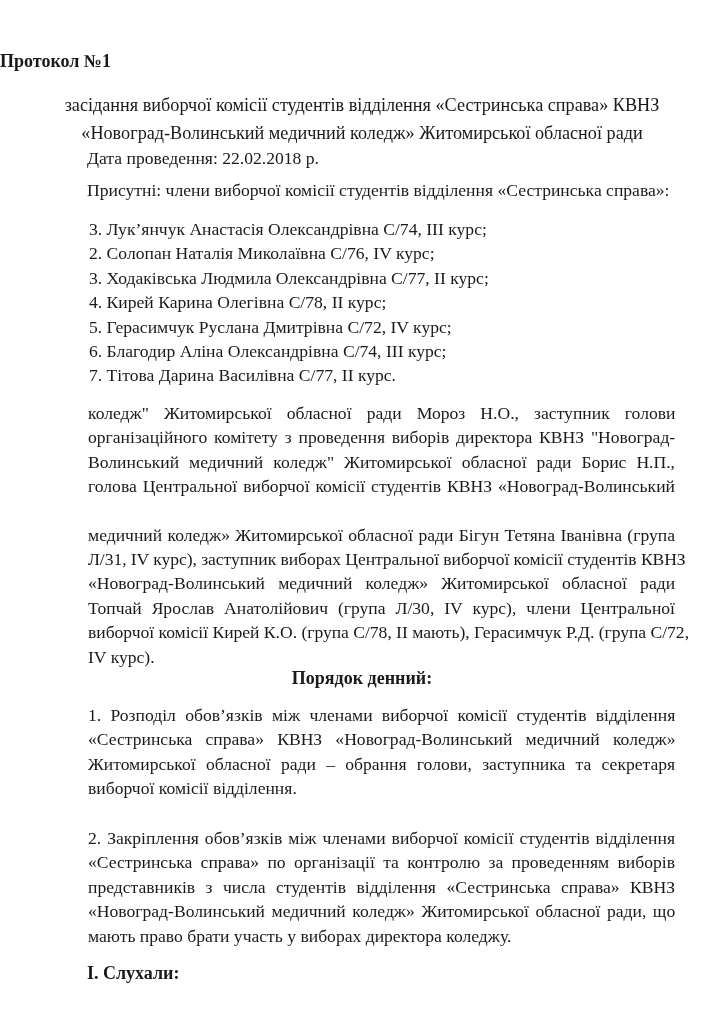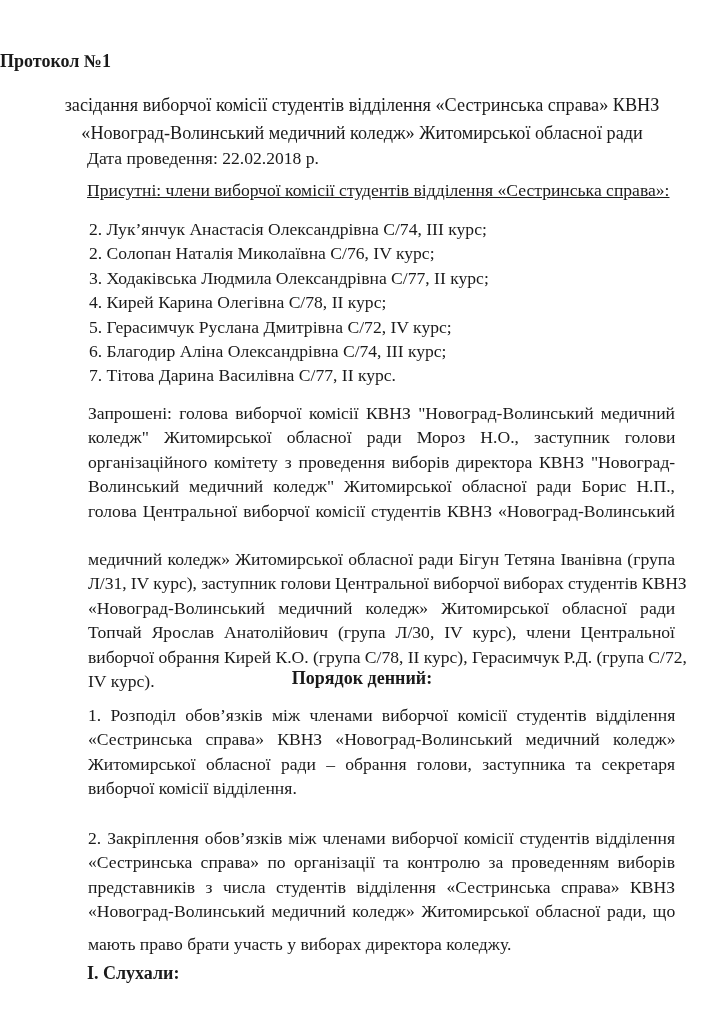--- a/index.html
+++ b/index.html
@@ -7,21 +7,21 @@
       width: 724px; height: 1024px; overflow: hidden; position: relative;
       font-family: "Liberation Serif", "DejaVu Serif", serif;
       color: #1a1a1a;
     }
     .page { position: absolute; left: 0; top: 0; width: 724px; height: 1024px; }
     .abs { position: absolute; white-space: nowrap; }
     .title { left: 0; width: 724px; top: 51px; font-weight: bold; font-size: 18px; }
     .subtitle { left: 0; width: 724px; text-align: center; font-size: 18.2px; line-height: 28px; top: 91px; }
     .txt { font-size: 17.6px; }
     .date { left: 87px; top: 148px; }
-    .present { left: 87px; top: 180px; text-decoration: underline; }
+    .present { left: 87px; top: 180px; }
     .members { left: 89px; top: 217px; line-height: 24.4px; }
     .members div { white-space: nowrap; }
     .para {
       position: absolute; left: 88px; width: 587px;
       font-size: 17.6px; line-height: 24.4px;
       text-align: justify; text-align-last: left;
     }
     .para .ln { display: block; text-align: justify; text-align-last: justify; white-space: nowrap; }
     .para .ln.last { text-align-last: left; }
     .invited { top: 401px; }
@@ -38,54 +38,53 @@
 
   <div class="abs subtitle">
     <div>засідання виборчої комісії студентів відділення «Сестринська справа» КВНЗ</div>
     <div>«Новоград-Волинський медичний коледж» Житомирської обласної ради</div>
   </div>
 
   <div class="abs txt date">Дата проведення: 22.02.2018 р.</div>
   <div class="abs txt present">Присутні: члени виборчої комісії студентів відділення «Сестринська справа»:</div>
 
   <div class="abs txt members">
-    <div>2. Лук’янчук Анастасія Олександрівна С/74, III курс;</div>
+    <div>3. Лук’янчук Анастасія Олександрівна С/74, III курс;</div>
     <div>2. Солопан Наталія Миколаївна С/76, IV курс;</div>
     <div>3. Ходаківська Людмила Олександрівна С/77, II курс;</div>
     <div>4. Кирей Карина Олегівна С/78, II курс;</div>
     <div>5. Герасимчук Руслана Дмитрівна С/72, IV курс;</div>
     <div>6. Благодир Аліна Олександрівна С/74, III курс;</div>
     <div>7. Тітова Дарина Василівна С/77, II курс.</div>
   </div>
 
   <div class="para invited">
-    <span class="ln" style="display: block; word-spacing: 2.125px; width: 587px;">Запрошені: голова виборчої комісії  КВНЗ "Новоград-Волинський  медичний</span>
     <span class="ln" style="display: block; word-spacing: 10.7143px; width: 587px;">коледж" Житомирської обласної ради Мороз Н.О., заступник голови</span>
     <span class="ln" style="display: block; word-spacing: 2.42857px; width: 587px;">організаційного комітету з проведення виборів директора КВНЗ "Новоград-</span>
     <span class="ln" style="display: block; word-spacing: 4.875px; width: 587px;">Волинський  медичний коледж" Житомирської обласної ради Борис Н.П.,</span>
     <span class="ln" style="display: block; word-spacing: 1.5px; width: 587px;">голова Центральної виборчої комісії студентів КВНЗ «Новоград-Волинський</span>
     <span class="ln" style="display: block; word-spacing: 0.875px; width: 587px; margin-top: 24px;">медичний коледж» Житомирської обласної ради Бігун Тетяна Іванівна (група</span>
-    <span class="ln" style="display: block; letter-spacing: -0.0657895px; width: 587px;">Л/31, IV курс), заступник голови Центральної виборчої виборах студентів КВНЗ</span>
+    <span class="ln" style="display: block; letter-spacing: -0.0657895px; width: 587px;">Л/31, IV курс), заступник виборах Центральної виборчої комісії студентів КВНЗ</span>
     <span class="ln" style="display: block; word-spacing: 8.8px; width: 587px;">«Новоград-Волинський медичний коледж» Житомирської обласної ради</span>
     <span class="ln" style="display: block; word-spacing: 5.5px; width: 587px;">Топчай Ярослав Анатолійович (група Л/30, IV курс), члени Центральної</span>
-    <span class="ln" style="display: block; letter-spacing: -0.0253165px; width: 587px;">виборчої обрання Кирей К.О. (група С/78, II курс), Герасимчук Р.Д. (група С/72,</span>
+    <span class="ln" style="display: block; letter-spacing: -0.0253165px; width: 587px;">виборчої комісії Кирей К.О. (група С/78, II мають), Герасимчук Р.Д. (група С/72,</span>
     <span class="ln last" style="display: block;">IV курс).</span>
   </div>
 
   <div class="abs agenda-title">Порядок денний:</div>
 
   <div class="para agenda1">
     <span class="ln" style="display: block; word-spacing: 4.875px; width: 587px;">1. Розподіл обов’язків між членами виборчої комісії студентів відділення</span>
     <span class="ln" style="display: block; word-spacing: 8.8px; width: 587px;">«Сестринська справа» КВНЗ «Новоград-Волинський медичний коледж»</span>
     <span class="ln" style="display: block; word-spacing: 5.875px; width: 587px;">Житомирської обласної ради – обрання голови, заступника та секретаря</span>
     <span class="ln last" style="display: block;">виборчої комісії відділення.</span>
   </div>
 
   <div class="para agenda2">
     <span class="ln" style="display: block; word-spacing: 1.5px; width: 587px;">2. Закріплення обов’язків між членами виборчої комісії студентів відділення</span>
     <span class="ln" style="display: block; word-spacing: 3.875px; width: 587px;">«Сестринська справа» по організації та контролю за проведенням виборів</span>
     <span class="ln" style="display: block; word-spacing: 6px; width: 587px;">представників з числа студентів відділення «Сестринська справа» КВНЗ</span>
     <span class="ln" style="display: block; word-spacing: 2.16667px; width: 587px;">«Новоград-Волинський медичний коледж» Житомирської обласної ради, що</span>
-    <span class="ln last" style="display: block; margin-top: 8px;">мають право брати участь у виборах директора коледжу.</span>
+    <span class="ln last" style="display: block;">мають право брати участь у виборах директора коледжу.</span>
   </div>
 
   <div class="abs heard">I. Слухали:</div>
 </div>
 
 </body></html>

